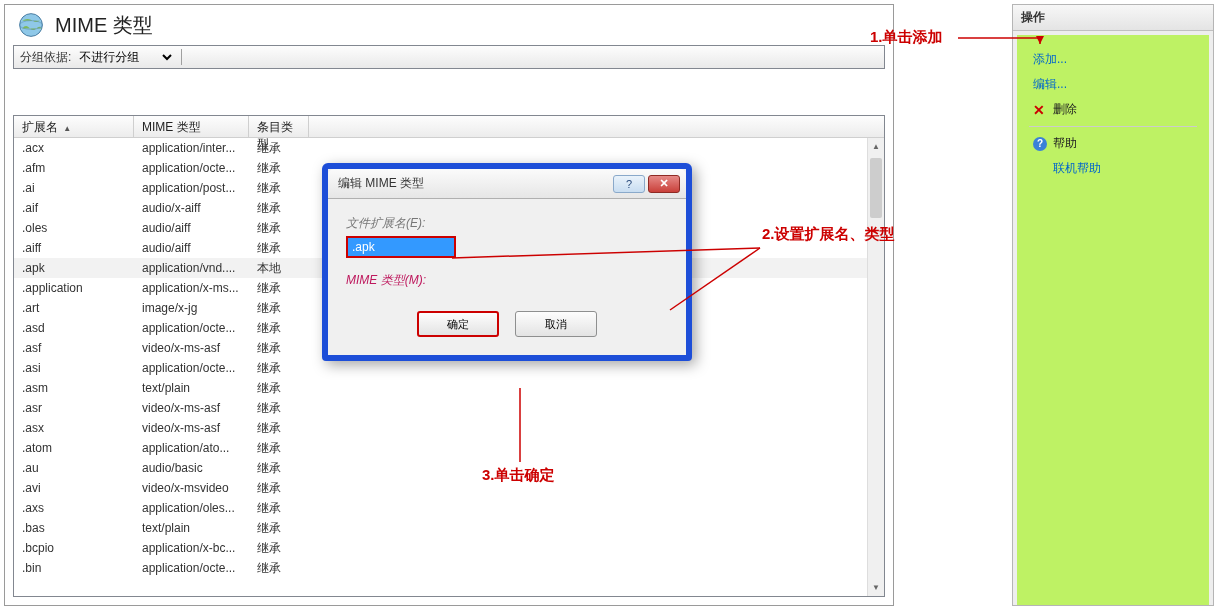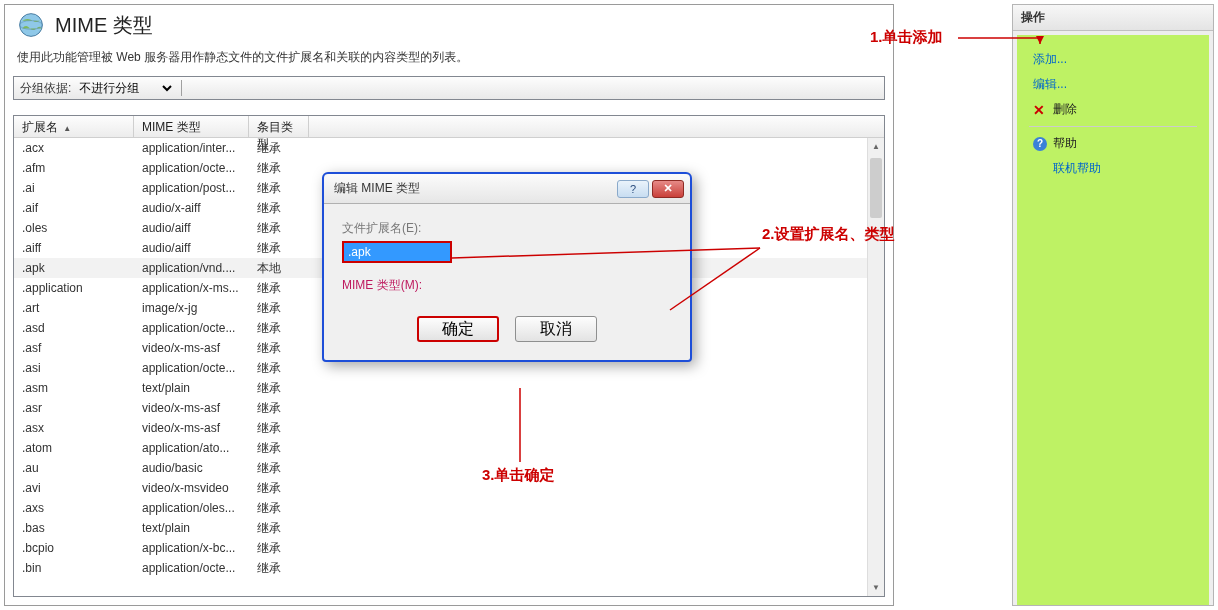--- a/index.html
+++ b/index.html
@@ -36,54 +36,53 @@
 
 .actions-title { background: linear-gradient(#f7f7f7,#e4e4e4); padding: 4px 8px; font-weight: bold; font-size: 12px; border-bottom: 1px solid #c0c0c0; }
 .actions-body { background: #bef264; margin: 4px; padding: 12px; height: calc(100% - 30px); }
 .action-link { display: flex; align-items: center; color: #0066cc; padding: 4px 4px; cursor: pointer; gap: 6px; }
 .action-link.black { color: #222; }
 .action-sep { border-top: 1px solid #ccc; margin: 4px 0; }
 .x-icon { color: #c00; font-weight: bold; font-size: 14px; width: 14px; }
 .help-icon { width:14px; height:14px; border-radius:50%; background:#3a81d8; color:#fff; display:inline-flex; align-items:center; justify-content:center; font-size:10px; font-weight:bold; }
 
 
-.dialog { position: absolute; left: 322px; top: 172px; width: 370px; background: #f0f0f0; border: 2px solid #1d4ed8; border-radius: 6px 6px 4px 4px; box-shadow: 4px 4px 14px rgba(0,0,0,.35); }
+.dialog { position: absolute; left: 322px; top: 163px; width: 370px; background: #f0f0f0; border: 6px solid #1d4ed8; border-radius: 6px 6px 4px 4px; box-shadow: 4px 4px 14px rgba(0,0,0,.35); }
 .dialog-titlebar { height: 30px; background: linear-gradient(#fbfbfb,#e6e6e6); border-bottom: 1px solid #b0b0b0; border-radius: 6px 6px 0 0; display:flex; align-items:center; padding: 0 6px 0 10px; }
 .dialog-title { flex: 1; color: #333; font-size: 12px; }
 .dlg-btn { width: 32px; height: 18px; margin-left: 3px; border-radius: 3px; display:inline-flex; align-items:center; justify-content:center; font-size: 11px; cursor:pointer; }
 .dlg-btn.help { background: linear-gradient(#eaf3fb,#c8ddf1); border:1px solid #8aa9ca; color:#2b4d7e; }
 .dlg-btn.close { background: linear-gradient(#e68a87,#c9403a); border:1px solid #8e2a24; color:#fff; font-weight:bold; }
 .dialog-body { padding: 16px 18px 18px; }
-.field-label { color: #777; margin-bottom: 4px; }
+.field-label { color: #777; margin-bottom: 4px; font-style: italic; }
 .field-input { width: 100%; height: 22px; border: 1px solid #abadb3; padding: 2px 4px; font-size:12px; background:#fff; }
 .field-input.short { width: 110px; }
 .field-input.sel { background: #3399ff; color:#fff; }
 .hl-red { border: 2px solid #cc0000 !important; }
 .dialog-buttons { display:flex; justify-content:center; gap:16px; margin-top:22px; }
-.push-btn { width: 82px; height: 26px; background: linear-gradient(#fdfdfd,#e3e3e3); border:1px solid #8e8f8f; border-radius:3px; font-size:16px; cursor:pointer; }
+.push-btn { width: 82px; height: 26px; background: linear-gradient(#fdfdfd,#e3e3e3); border:1px solid #8e8f8f; border-radius:3px; font-size:11px; cursor:pointer; }
 .push-btn.ok { border: 2px solid #cc0000; }
 
 
 .anno { position: absolute; color: #cc0000; font-size: 15px; font-weight: bold; pointer-events:none; }
 svg.lines { position:absolute; left:0; top:0; width:1218px; height:610px; pointer-events:none; }
 </style>
 </head>
 <body>
 
 <div class="main-panel">
   <div class="page-header">
     <svg class="globe-icon" viewBox="0 0 32 32">
       <circle cx="16" cy="16" r="13" fill="#8fc8e8" stroke="#3a6f96" stroke-width="1"></circle>
       <path d="M6 20 Q10 15 14 19 Q18 24 22 20 Q26 16 28 20" fill="#7fb85a"></path>
       <path d="M6 11 Q12 7 18 11 Q22 14 26 11" fill="#7fb85a"></path>
       <ellipse cx="16" cy="16" rx="13" ry="5" fill="none" stroke="#5a8eb5" stroke-width="0.6"></ellipse>
     </svg>
     <div class="page-title">MIME 类型</div>
   </div>
-  <div class="page-desc">使用此功能管理被 Web 服务器用作静态文件的文件扩展名和关联的内容类型的列表。</div>
 
   <div class="grouping-bar">
     <span class="grouping-label">分组依据:</span>
     <select class="grouping-select">
       <option>不进行分组</option>
     </select>
     <span class="grouping-sep"></span>
   </div>
 
   <div class="grid-wrap">

